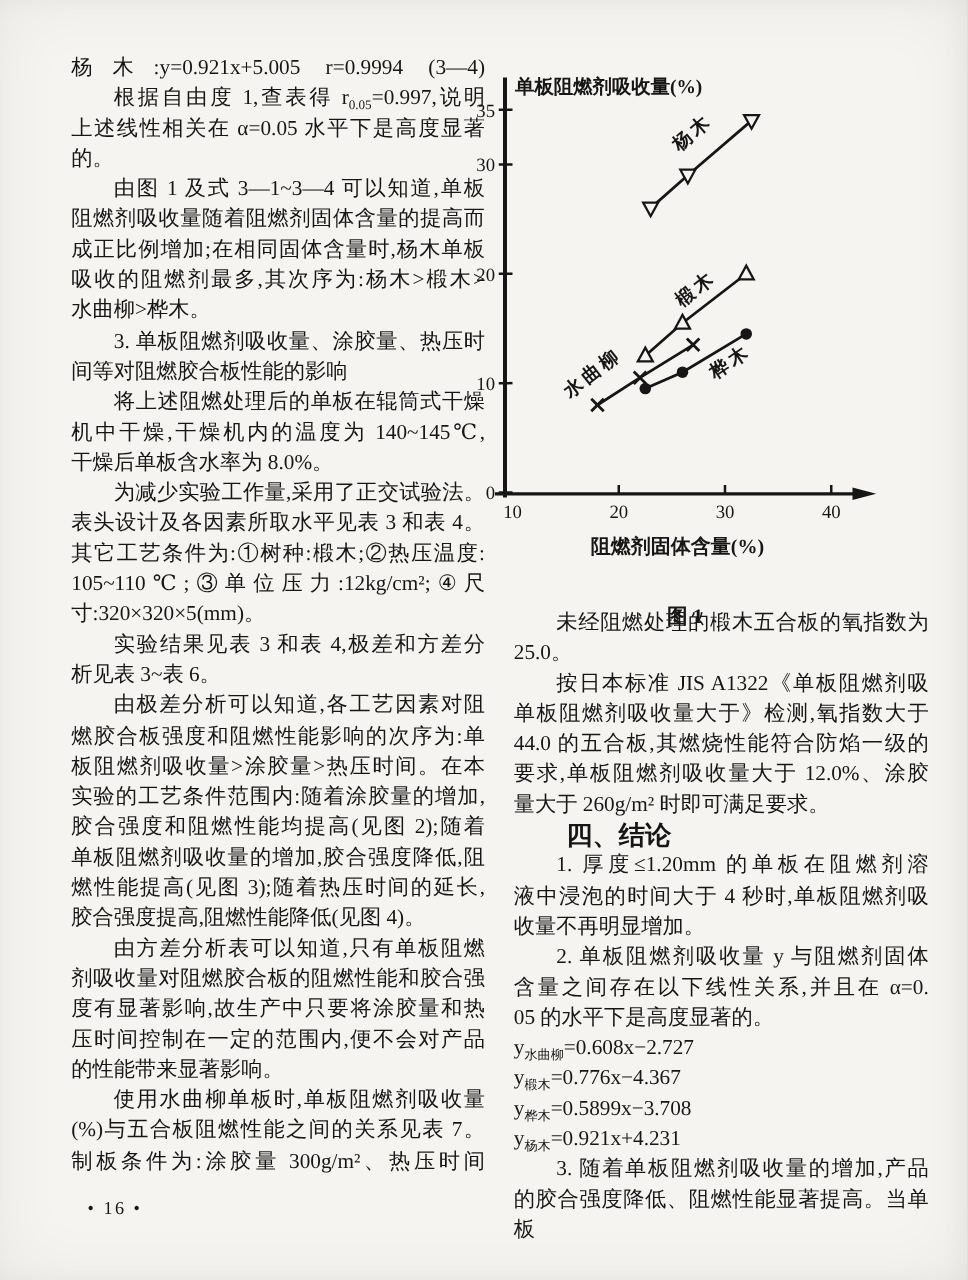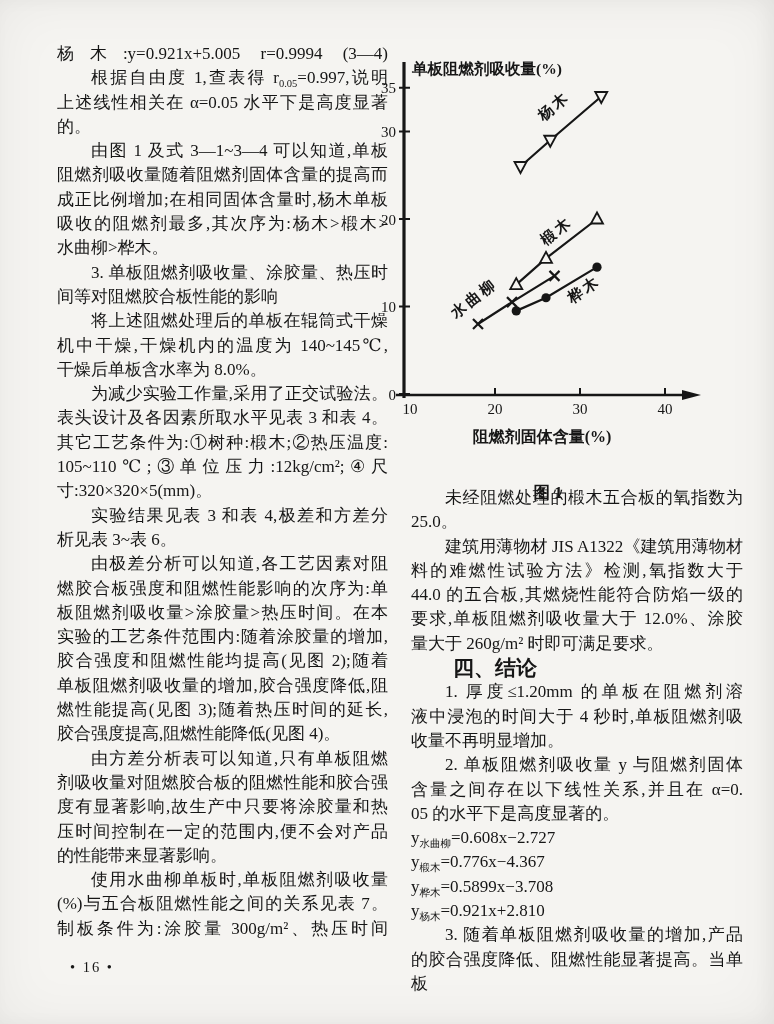--- a/index.html
+++ b/index.html
@@ -115,35 +115,35 @@
       <circle cx="176" cy="247.75" r="4.6" fill="#161616"></circle>
       <circle cx="227" cy="217.125" r="4.6" fill="#161616"></circle>
       <text x="216.8" y="243.375" text-anchor="middle" font-size="15" font-weight="bold" letter-spacing="3" fill="#161616" transform="rotate(-34 216.8 243.375)">桦木</text>
     </svg>
 
   <div class="fig-caption">图 1</div>
 
   <div class="col col-right">
       <div class="ln in j">未经阻燃处理的椴木五合板的氧指数为</div>
       <div class="ln">25.0。</div>
-      <div class="ln in j">建筑用薄物材 JIS A1322《建筑用薄物材</div>
-      <div class="ln j">料的难燃性试验方法》检测,氧指数大于</div>
+      <div class="ln in j">按日本标准 JIS A1322《单板阻燃剂吸</div>
+      <div class="ln j">单板阻燃剂吸收量大于》检测,氧指数大于</div>
       <div class="ln j">44.0 的五合板,其燃烧性能符合防焰一级的</div>
       <div class="ln j">要求,单板阻燃剂吸收量大于 12.0%、涂胶</div>
       <div class="ln">量大于 260g/m² 时即可满足要求。</div>
       <div class="ln in b">四、结论</div>
       <div class="ln in j">1. 厚度≤1.20mm 的单板在阻燃剂溶</div>
       <div class="ln j">液中浸泡的时间大于 4 秒时,单板阻燃剂吸</div>
       <div class="ln">收量不再明显增加。</div>
       <div class="ln in j">2. 单板阻燃剂吸收量 y 与阻燃剂固体</div>
       <div class="ln j">含量之间存在以下线性关系,并且在 α=0.</div>
       <div class="ln">05 的水平下是高度显著的。</div>
       <div class="ln"><span>y</span><sub>水曲柳</sub><span>=0.608x−2.727</span></div>
       <div class="ln"><span>y</span><sub>椴木</sub><span>=0.776x−4.367</span></div>
       <div class="ln"><span>y</span><sub>桦木</sub><span>=0.5899x−3.708</span></div>
-      <div class="ln"><span>y</span><sub>杨木</sub><span>=0.921x+2.810</span></div>
+      <div class="ln"><span>y</span><sub>杨木</sub><span>=0.921x+4.231</span></div>
       <div class="ln in j">3. 随着单板阻燃剂吸收量的增加,产品</div>
       <div class="ln j">的胶合强度降低、阻燃性能显著提高。当单板</div>
     </div>
 
   <div class="pagenum">• 16 •</div>
 
 </div>
 
 </body></html>

